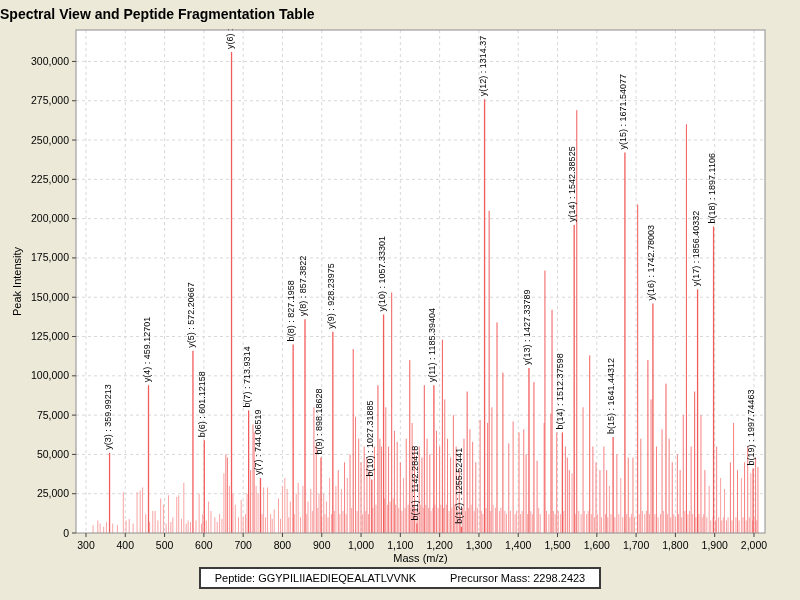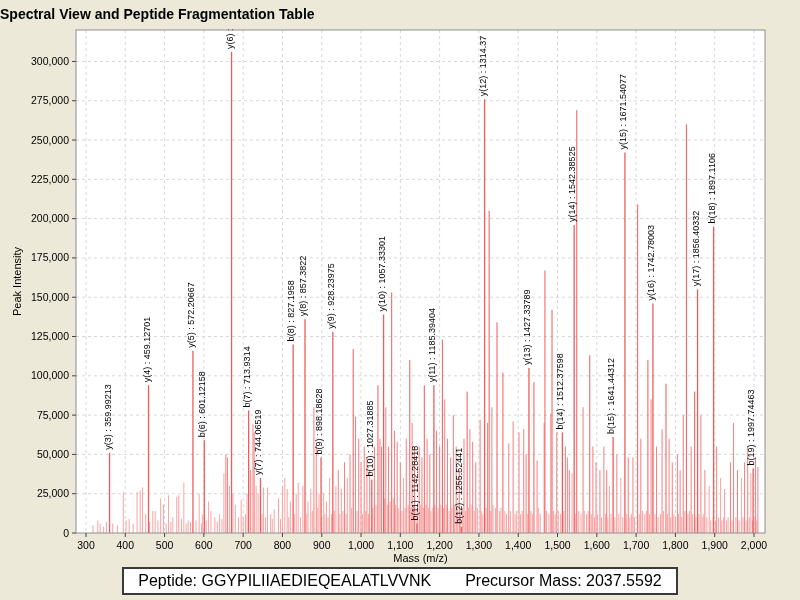--- a/index.html
+++ b/index.html
@@ -1,20 +1,20 @@
 <!DOCTYPE html>
 <html><head>
 <meta charset="utf-8">
 <style>
   html,body{margin:0;padding:0;}
   #app{position:relative;width:800px;height:600px;background:#ece9d8;font-family:"Liberation Sans",sans-serif;overflow:hidden;}
   #chart-title{position:absolute;top:6px;left:0;width:800px;font-size:14px;font-weight:bold;color:#000;}
   #plot-svg{position:absolute;left:0;top:0;}
   #footer{position:absolute;left:0;top:567px;width:800px;display:flex;justify-content:center;}
-  #peptide-box{background:#ffffff;border:2px solid #3a3a3a;padding:3px 14px;font-size:16px;color:#000;display:flex;gap:34px;white-space:nowrap;}
+  #peptide-box{background:#ffffff;border:2px solid #3a3a3a;padding:3px 14px;font-size:11px;color:#000;display:flex;gap:34px;white-space:nowrap;}
 </style>
 </head>
 <body>
 
 <div id="app">
   <div id="chart-title">Spectral View and Peptide Fragmentation Table</div>
   <svg id="plot-svg" width="800" height="600">
       <rect x="76" y="30" width="689" height="503" fill="#ffffff"></rect>
       <line x1="85.98095129462757" y1="30" x2="85.98095129462757" y2="533" stroke="#d8d8d8" stroke-width="1" stroke-dasharray="3,3"></line>
       <line x1="125.27603513174402" y1="30" x2="125.27603513174402" y2="533" stroke="#d8d8d8" stroke-width="1" stroke-dasharray="3,3"></line>
@@ -506,16 +506,16 @@
       <line x1="72" y1="100.734375" x2="76" y2="100.734375" stroke="#444444"></line>
       <text x="69" y="104.234375" text-anchor="end" font-size="10.5px" fill="#000000">275,000</text>
       <line x1="72" y1="61.4375" x2="76" y2="61.4375" stroke="#444444"></line>
       <text x="69" y="64.9375" text-anchor="end" font-size="10.5px" fill="#000000">300,000</text>
       <text x="420.5" y="562" text-anchor="middle" font-size="11px" fill="#000000">Mass (m/z)</text>
       <text x="21" y="281.5" text-anchor="middle" font-size="11px" fill="#000000" transform="rotate(-90 21 281.5)">Peak Intensity</text>
     </svg>
   <div id="footer">
     <div id="peptide-box">
       <span>Peptide: GGYPILIIAEDIEQEALATLVVNK</span>
-      <span>Precursor Mass: 2037.5592</span>
+      <span>Precursor Mass: 2298.2423</span>
     </div>
   </div>
 </div>
 
 </body></html>

